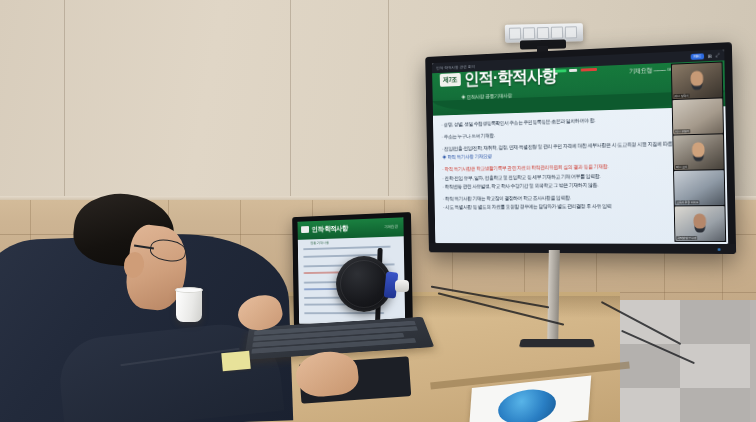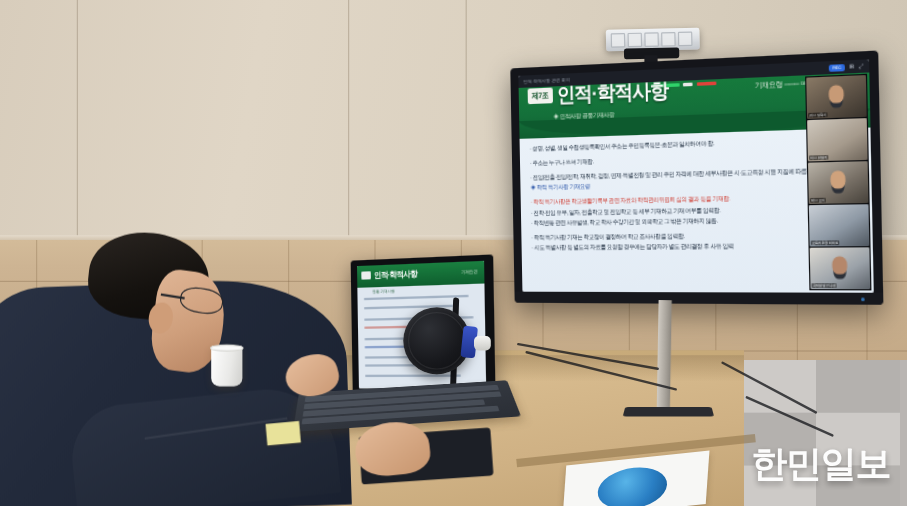--- a/index.html
+++ b/index.html
@@ -516,15 +516,14 @@
 
   <div class="sticky"></div>
   <div class="mousepad"></div>
   <div class="hand-r"></div>
   <div class="mouse"></div>
   <div class="hand-mouse"></div>
 
   <div class="paper"></div>
   <div class="paper-logo"></div>
 
-  <div class="watermark">한민일보</div>
 
 </div>
 
 </body></html>

